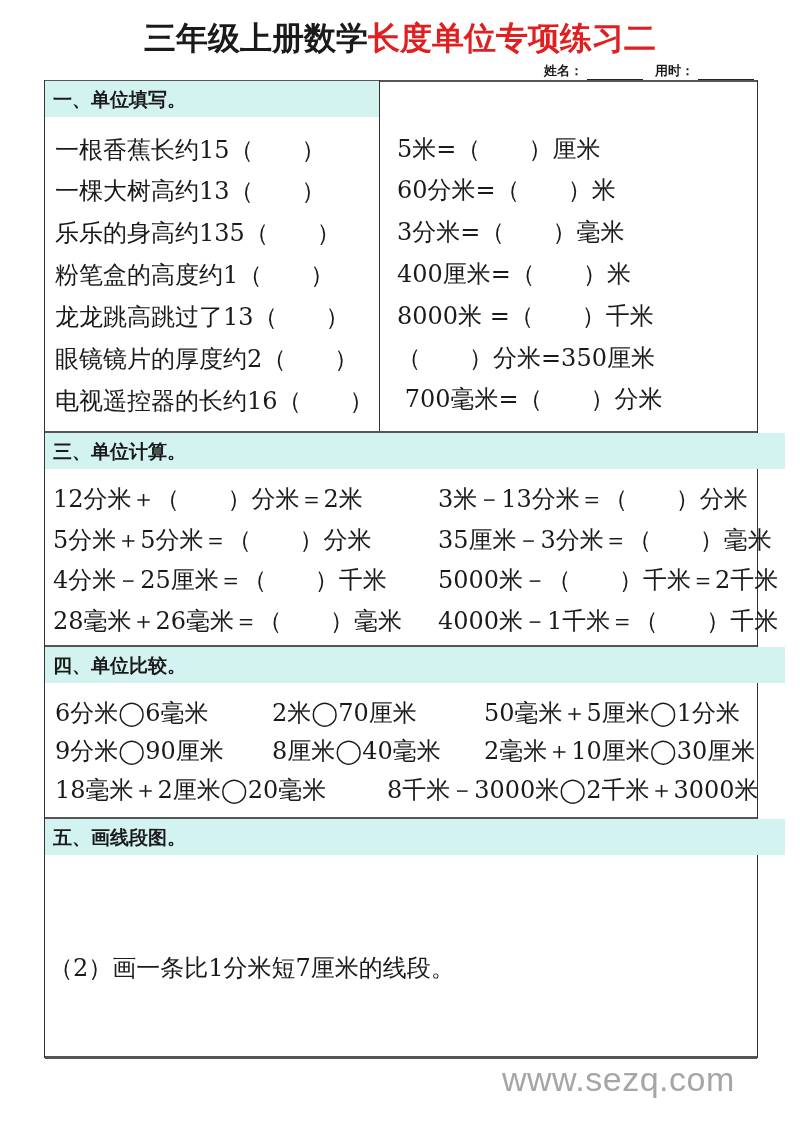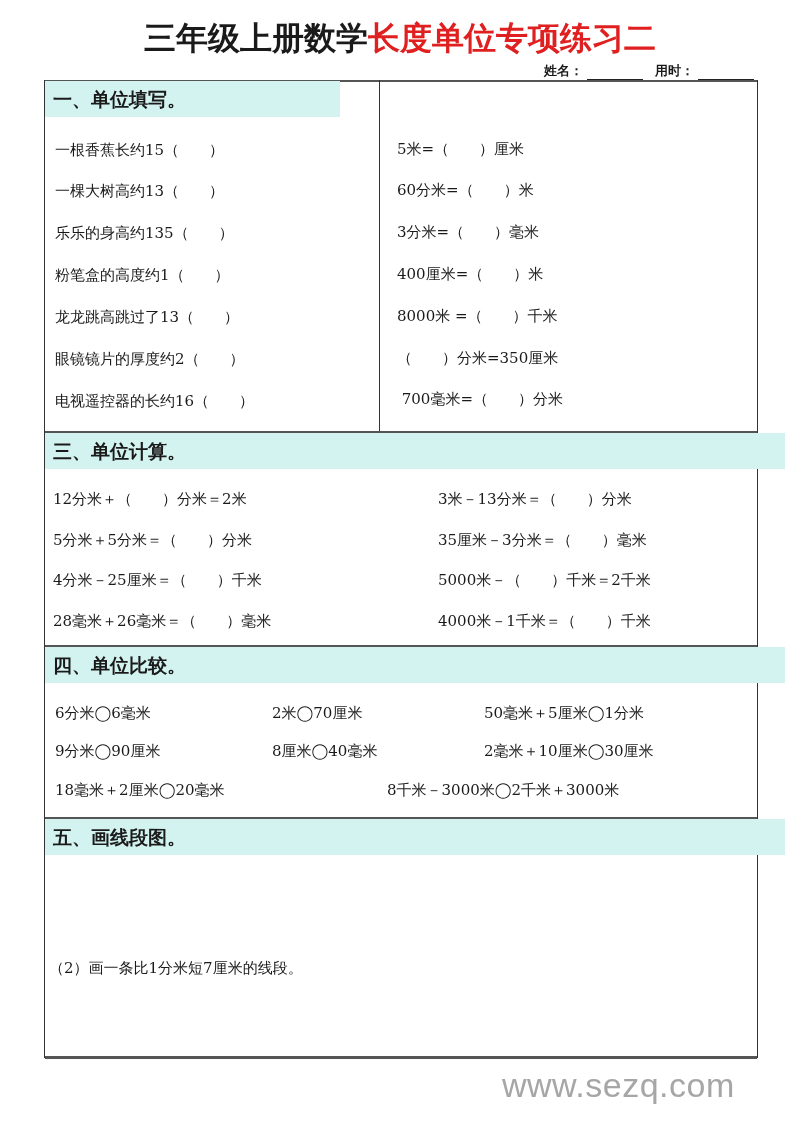--- a/index.html
+++ b/index.html
@@ -23,42 +23,42 @@
   }
   .meta .blank.last { margin-right: 0; }
 
   .sheet { position: absolute; left: 44px; top: 80px; width: 712px; border-left: 1.5px solid #333; border-right: 1.5px solid #333; }
   .row { position: absolute; left: 0; width: 740px; }
   .hdr {
     background: #d3f3f1; height: 36px; line-height: 36px; font-size: 19px; font-weight: bold;
     padding-left: 8px; box-sizing: border-box; font-family: "DejaVu Serif", serif;
   }
   .hline { position: absolute; left: 0; width: 712px; height: 0; border-top: 2px solid #555; }
-  .txt { position: absolute; font-size: 15px; white-space: pre; line-height: 26px; font-family: "DejaVu Serif", serif; }
+  .txt { position: absolute; font-size: 24px; white-space: pre; line-height: 26px; font-family: "DejaVu Serif", serif; }
   .vline { position: absolute; width: 0; border-left: 1.5px solid #333; }
   .watermark {
     position: absolute; left: 502px; top: 1060px; font-family: "Liberation Sans", sans-serif;
-    font-size: 34px; color: #a6a6a6; letter-spacing: 0.5px; margin-top: 6px;
+    font-size: 34px; color: #a6a6a6; letter-spacing: 0.5px;
   }
 </style>
 </head>
 <body>
 
 <div class="title">
   <span class="black">三年级上册数学</span><span class="red">长度单位专项练习二</span>
 </div>
 
 <div class="meta">
   <span>姓名：</span><span class="blank"></span><span>用时：</span><span class="blank last"></span>
 </div>
 
 <div class="sheet" style="height:978px;">
   <div class="hline" style="top:0;"></div>
 
-  <div class="row hdr" style="top:1px; width:295px;">
+  <div class="row hdr" style="top:1px; width:334px;">
     <span>一、单位填写。</span>
   </div>
   <div class="vline" style="left:334px; top:0; height:352px;"></div>
 
   <div class="txt" style="left:10px; top:57px;">一根香蕉长约15（　　）</div>
   <div class="txt" style="left:10px; top:98px;">一棵大树高约13（　　）</div>
   <div class="txt" style="left:10px; top:140px;">乐乐的身高约135（　　）</div>
   <div class="txt" style="left:10px; top:182px;">粉笔盒的高度约1（　　）</div>
   <div class="txt" style="left:10px; top:224px;">龙龙跳高跳过了13（　　）</div>
   <div class="txt" style="left:10px; top:266px;">眼镜镜片的厚度约2（　　）</div>

